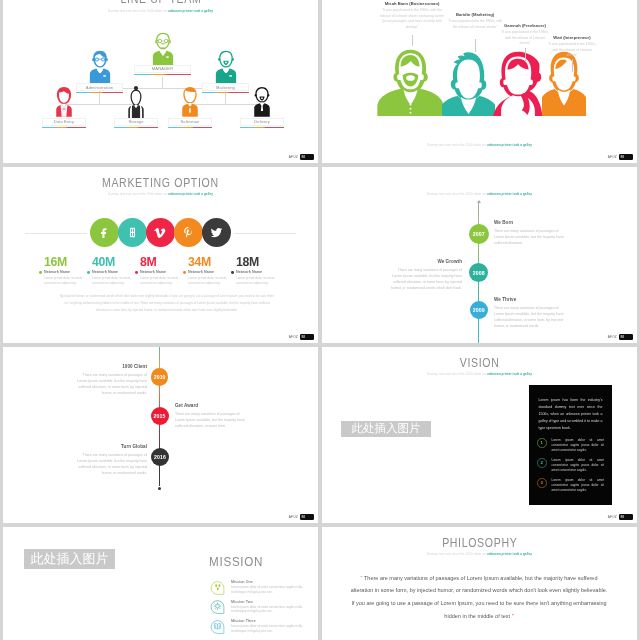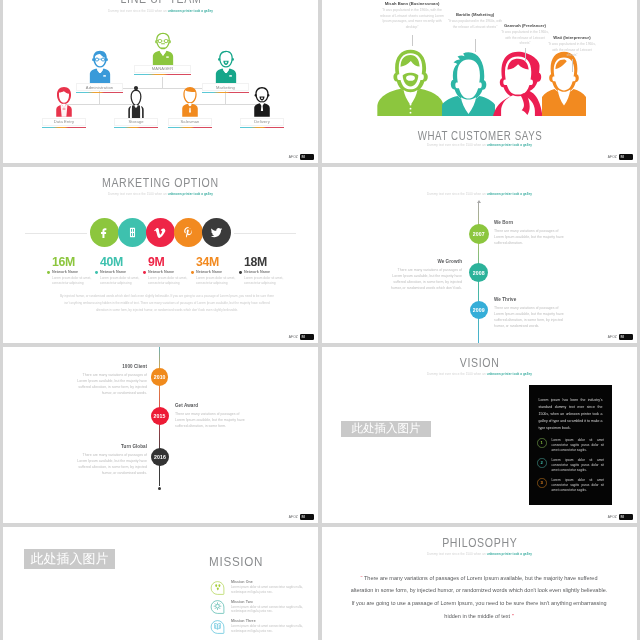--- a/index.html
+++ b/index.html
@@ -53,21 +53,21 @@
   .cust-note .cn-name { font-size:4.2px; color:#4d4d4d; font-weight:bold; letter-spacing:0;
                         white-space:nowrap; line-height:5px; }
   .cust-note .cn-quote { font-size:3.3px; color:#c9c9c9; line-height:5.6px; margin-top:2px; }
   .cust-arrow { position:absolute; width:.6px; background:#c9c9c9; }
 
   
   .mo-line { position:absolute; height:.5px; background:#e6e6e6; }
   .mo-circle { position:absolute; width:29px; height:29px; border-radius:50%;
                display:flex; align-items:center; justify-content:center; }
   .mo-circle svg { width:13px; height:13px; fill:#fff; }
-  .mo-col { position:absolute;margin-left:8px; }
+  .mo-col { position:absolute; }
   .mo-val { font-size:12.3px; font-weight:bold; letter-spacing:-.35px; line-height:11px;
             margin-left:5.1px; }
   .mo-nrow { display:flex; align-items:center; margin-top:2.8px; }
   .mo-dot { width:2.8px; height:2.8px; border-radius:50%; margin-right:2.3px; flex:none; }
   .mo-nname { font-size:3.7px; font-weight:bold; color:#7c7c7c; letter-spacing:.05px;
               white-space:nowrap; }
   .mo-desc { font-size:3.2px; color:#c6c6c6; line-height:4.8px; margin-top:1.6px; width:41px;
              margin-left:5.1px; }
   .mo-foot { position:absolute; text-align:center; font-size:3.05px; color:#c9c9c9; line-height:7px; }
 
@@ -337,21 +337,20 @@
       <div class="cn-quote">“It was popularised in the 1960s, with the release of Letraset sheets”</div>
     </div>
     <div class="cust-arrow" style="left:202.6px; top:61px; height:13px"></div>
 
     <div class="cust-note" style="left:226px; top:48px; width:48px">
       <div class="cn-name">Wati (Intrepreneur)</div>
       <div class="cn-quote">“It was popularised in the 1960s, with the release of Letraset sheets”</div>
     </div>
     <div class="cust-arrow" style="left:249.6px; top:72px; height:13px"></div>
 
-    <div class="s-title" style="top:143px;--tsx:.81"><span>WHAT CUSTOMER SAYS</span></div>
     <div class="s-sub" style="top:156px"><span>Dummy text ever since the 1500 when an </span><span class="acc">unknown printer took a galley</span></div>
 
     <div class="badge">
         <span class="txt">AFOZ</span>
         <span class="box">
           <span class="m">M</span>
         </span>
       </div>
   </div>
 
@@ -398,21 +397,21 @@
     </div>
     <div class="mo-col" style="left:83.9px; top:89.5px">
       <div class="mo-val" style="color:#3ec1ae">40M</div>
       <div class="mo-nrow">
           <span class="mo-dot" style="background:#3ec1ae"></span>
           <span class="mo-nname">Network Name</span>
         </div>
       <div class="mo-desc">Lorem ipsum dolor sit amet, consectetur adipiscing</div>
     </div>
     <div class="mo-col" style="left:131.9px; top:89.5px">
-      <div class="mo-val" style="color:#ee2547">9M</div>
+      <div class="mo-val" style="color:#ee2547">8M</div>
       <div class="mo-nrow">
           <span class="mo-dot" style="background:#ee2547"></span>
           <span class="mo-nname">Network Name</span>
         </div>
       <div class="mo-desc">Lorem ipsum dolor sit amet, consectetur adipiscing</div>
     </div>
     <div class="mo-col" style="left:179.9px; top:89.5px">
       <div class="mo-val" style="color:#f28a20">34M</div>
       <div class="mo-nrow">
           <span class="mo-dot" style="background:#f28a20"></span>

